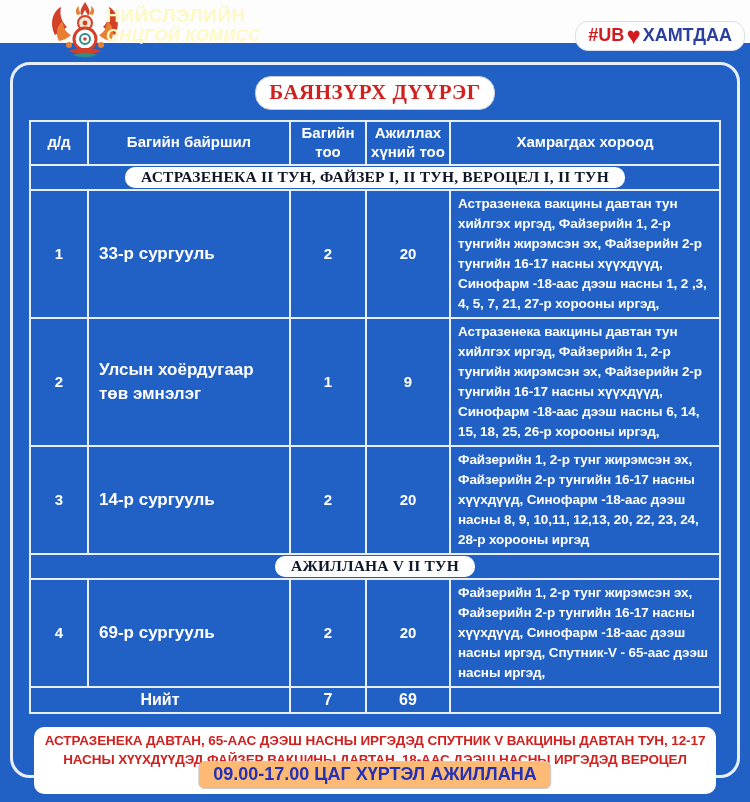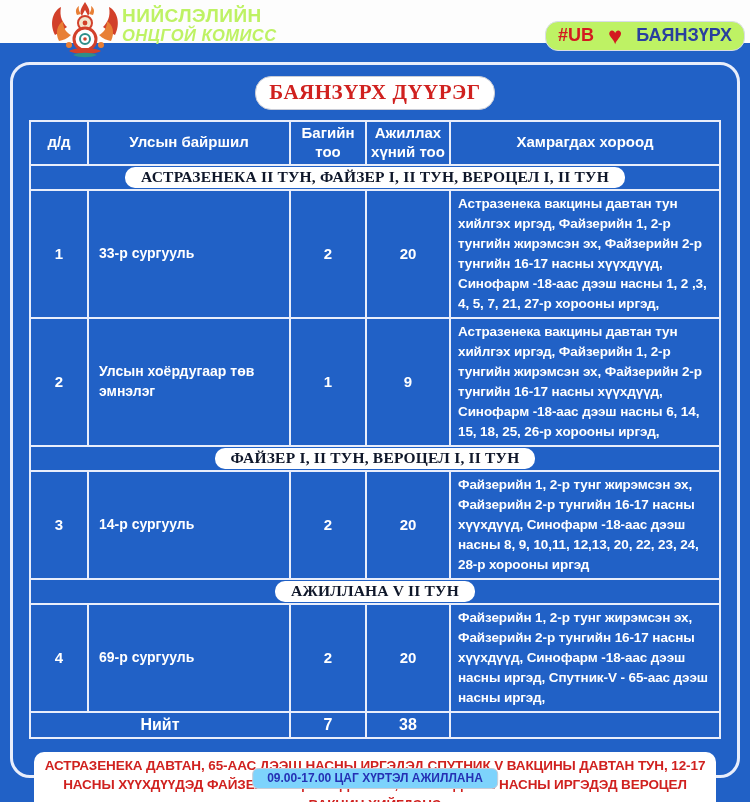--- a/index.html
+++ b/index.html
@@ -15,30 +15,30 @@
 
   
   .topband {
     position:absolute; left:0; top:0; width:750px; height:43px;
     background:#fdfdfd;
   }
   .logo {
     position:absolute; left:47px; top:1px; width:76px; height:58px; z-index:5;
   }
   .orgname {
-    position:absolute; left:122px; top:6px; z-index:5;
-    color:#bef264; line-height:1.08; letter-spacing:.5px;
+    position:absolute; left:106px; top:6px; z-index:5;
+    color:#fef9c3; line-height:1.08; letter-spacing:.5px;
   }
   .orgname .l1 { font-size:19px; }
   .orgname .l2 { font-size:16.5px;font-style:italic; }
   .hashtag {
     position:absolute; right:5px; top:21px; z-index:6;
-    background:#bef264; border:1px solid #d8dce8; border-radius:13px;
+    background:#ffffff; border:1px solid #d8dce8; border-radius:13px;
     padding:3px 12px 4px 12px; font-size:18px; white-space:nowrap;
-    display:flex; align-items:center; gap:14px;
+    display:flex; align-items:center; gap:2px;
   }
   .hashtag .red { color:#d31a20; }
   .hashtag .heart { color:#d31a20; font-size:24px; line-height:18px; }
   .hashtag .blue { color:#2a3f9e; }
 
   
   .panel {
     position:absolute; left:10px; top:62px; width:730px; height:716px;
     border:3px solid #e9eefb; border-radius:20px;
   }
@@ -74,41 +74,41 @@
 
   tr.head th { height:40px; font-size:15px; text-align:center; line-height:1.25; padding:2px; }
   tr.section td { height:24px; text-align:center; padding:1px 0; }
   .section-pill {
     display:inline-block; background:#ffffff; color:#0f172a;
     border-radius:10px; padding:1px 16px 2px 16px; font-size:15.5px;
     letter-spacing:.2px; white-space:nowrap;
     font-family:"Liberation Serif","DejaVu Serif",serif;
   }
   tr.data td.no     { text-align:center; font-size:15px; }
-  tr.data td.loc    { text-align:left; font-size:14px; padding:2px 8px 2px 10px; line-height:1.4; }
+  tr.data td.loc    { text-align:left; font-size:17px; padding:2px 8px 2px 10px; line-height:1.4; }
   tr.data td.num    { text-align:center; font-size:15px; }
   tr.data td.khoroo { text-align:left; font-size:13.5px; line-height:20px; padding:3px 4px 3px 7px; letter-spacing:-0.1px; }
   tr.r-tall  { height:125px; }
   tr.r-tall2 { height:123px; }
   tr.r-mid   { height:99px; }
   tr.r-mid2  { height:98px; }
   tr.total td { height:26px; font-size:16px; text-align:center; }
 
   
   .note {
     margin:13px auto 0 auto; width:682px;
     background:#ffffff; border-radius:10px;
     color:#d0211f; text-align:center;
     font-size:13.5px; line-height:1.45; padding:4px 8px 5px 8px;
     letter-spacing:-0.1px;
   }
   .hours-pill {
     position:absolute; left:50%; bottom:-14px; transform:translateX(-50%);
-    background:#7dd3fc; border:1px solid #c9ccd6; border-radius:6px;
-    color:#2531b4; font-size:12px; padding:2px 14px 3px 14px;
+    background:#fdba74; border:1px solid #c9ccd6; border-radius:6px;
+    color:#2531b4; font-size:18px; padding:2px 14px 3px 14px;
     white-space:nowrap; z-index:8;
   }
 </style>
 </head>
 <body>
 
 <div class="topband"></div>
 
 <div class="logo">
   <svg viewBox="0 0 76 58" width="76" height="58" aria-hidden="true">
@@ -137,21 +137,21 @@
 </div>
 
 <div class="orgname">
   <div class="l1">НИЙСЛЭЛИЙН</div>
   <div class="l2">ОНЦГОЙ КОМИСС</div>
 </div>
 
 <div class="hashtag">
   <span class="red">#UB</span>
   <span class="heart">♥</span>
-  <span class="blue">БАЯНЗҮРХ</span>
+  <span class="blue">ХАМТДАА</span>
 </div>
 
 <div class="panel">
 
   <div class="titleblock">
     <div class="title-line1">
       <span class="district-badge">БАЯНЗҮРХ ДҮҮРЭГ</span>
     </div>
   </div>
 
@@ -159,21 +159,21 @@
     <colgroup>
       <col class="c-no">
         <col class="c-loc">
         <col class="c-teams">
         <col class="c-staff">
         <col class="c-khoroo">
     </colgroup>
     <tbody>
       <tr class="head">
         <th>д/д</th>
-        <th>Улсын байршил</th>
+        <th>Багийн байршил</th>
         <th>Багийн тоо</th>
         <th>Ажиллах хүний тоо</th>
         <th>Хамрагдах хороод</th>
       </tr>
 
       <tr class="section">
         <td colspan="5"><span class="section-pill">АСТРАЗЕНЕКА II ТУН, ФАЙЗЕР I, II ТУН, ВЕРОЦЕЛ I, II ТУН</span></td>
       </tr>
 
       <tr class="data r-tall">
@@ -185,23 +185,20 @@
       </tr>
 
       <tr class="data r-tall2">
         <td class="no">2</td>
         <td class="loc">Улсын хоёрдугаар төв эмнэлэг</td>
         <td class="num">1</td>
         <td class="num">9</td>
         <td class="khoroo">Астразенека вакцины давтан тун хийлгэх иргэд,  Файзерийн 1, 2-р тунгийн жирэмсэн эх, Файзерийн 2-р тунгийн 16-17 насны хүүхдүүд, Синофарм -18-аас дээш насны 6, 14, 15, 18, 25, 26-р хорооны иргэд,</td>
       </tr>
 
-      <tr class="section">
-        <td colspan="5"><span class="section-pill">ФАЙЗЕР I, II ТУН, ВЕРОЦЕЛ I, II ТУН</span></td>
-      </tr>
 
       <tr class="data r-mid">
         <td class="no">3</td>
         <td class="loc">14-р сургууль</td>
         <td class="num">2</td>
         <td class="num">20</td>
         <td class="khoroo">Файзерийн 1, 2-р тунг жирэмсэн эх, Файзерийн 2-р тунгийн 16-17 насны хүүхдүүд, Синофарм -18-аас дээш насны 8, 9, 10,11, 12,13, 20, 22, 23, 24, 28-р хорооны иргэд</td>
       </tr>
 
       <tr class="section">
@@ -212,21 +209,21 @@
         <td class="no">4</td>
         <td class="loc">69-р сургууль</td>
         <td class="num">2</td>
         <td class="num">20</td>
         <td class="khoroo">Файзерийн 1, 2-р тунг жирэмсэн эх, Файзерийн 2-р тунгийн 16-17 насны хүүхдүүд, Синофарм -18-аас дээш насны иргэд, Спутник-V - 65-аас дээш насны иргэд,</td>
       </tr>
 
       <tr class="total">
         <td colspan="2">Нийт</td>
         <td>7</td>
-        <td>38</td>
+        <td>69</td>
         <td></td>
       </tr>
     </tbody>
   </table>
 
   <div class="note">АСТРАЗЕНЕКА ДАВТАН, 65-ААС ДЭЭШ НАСНЫ ИРГЭДЭД СПУТНИК V ВАКЦИНЫ ДАВТАН ТУН, 12-17 НАСНЫ ХҮҮХДҮҮДЭД ФАЙЗЕР ВАКЦИНЫ ДАВТАН, 18-ААС ДЭЭШ НАСНЫ ИРГЭДЭД ВЕРОЦЕЛ ВАКЦИН ХИЙГДЭНЭ</div>
 
   <div class="hours-pill">09.00-17.00 ЦАГ ХҮРТЭЛ АЖИЛЛАНА</div>
 </div>
 

